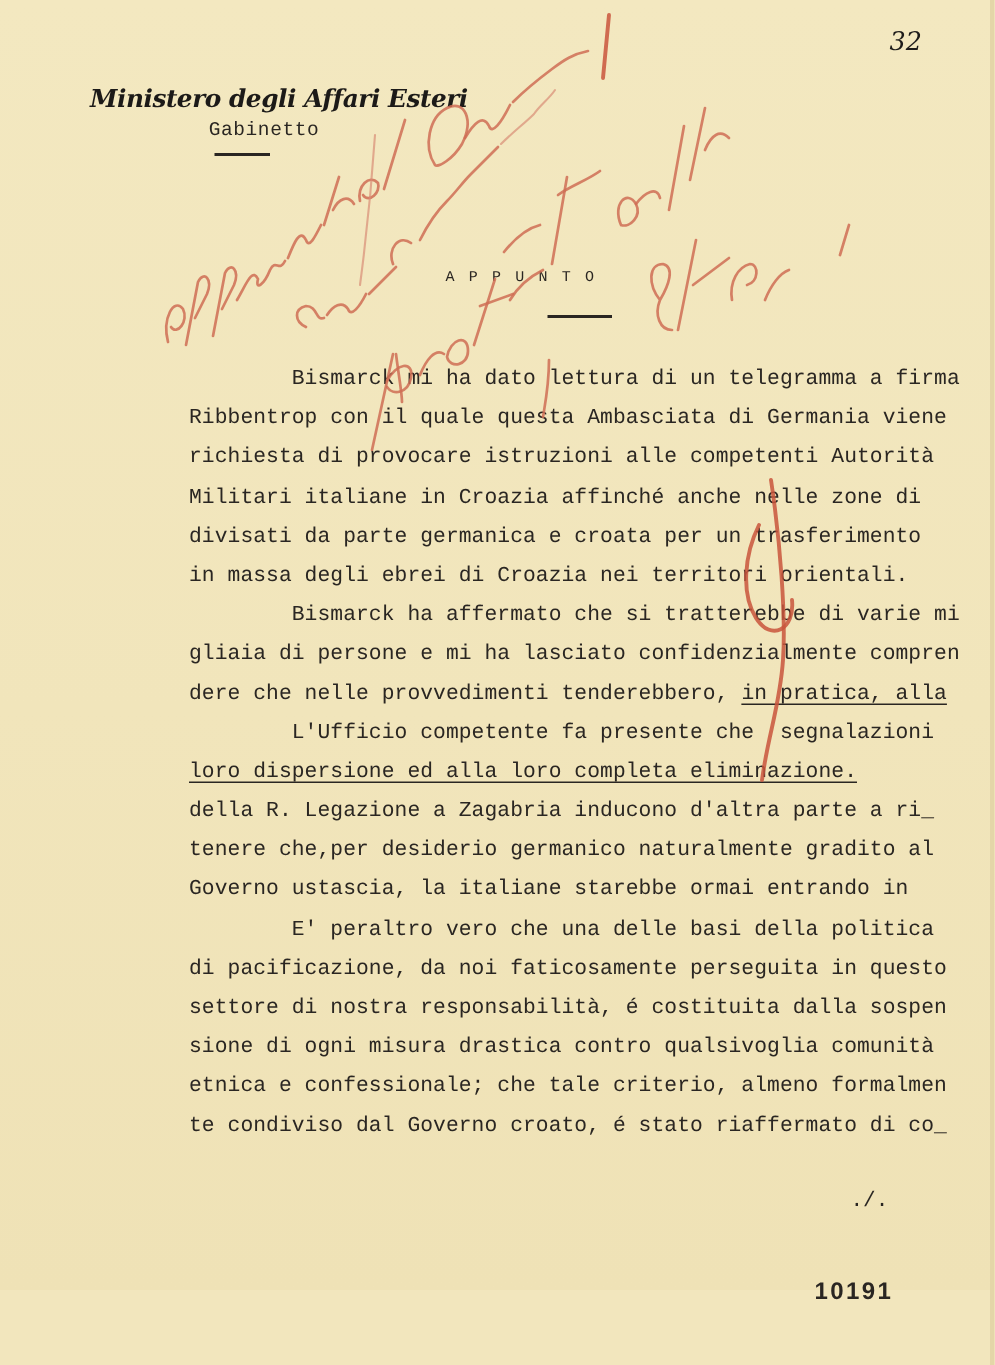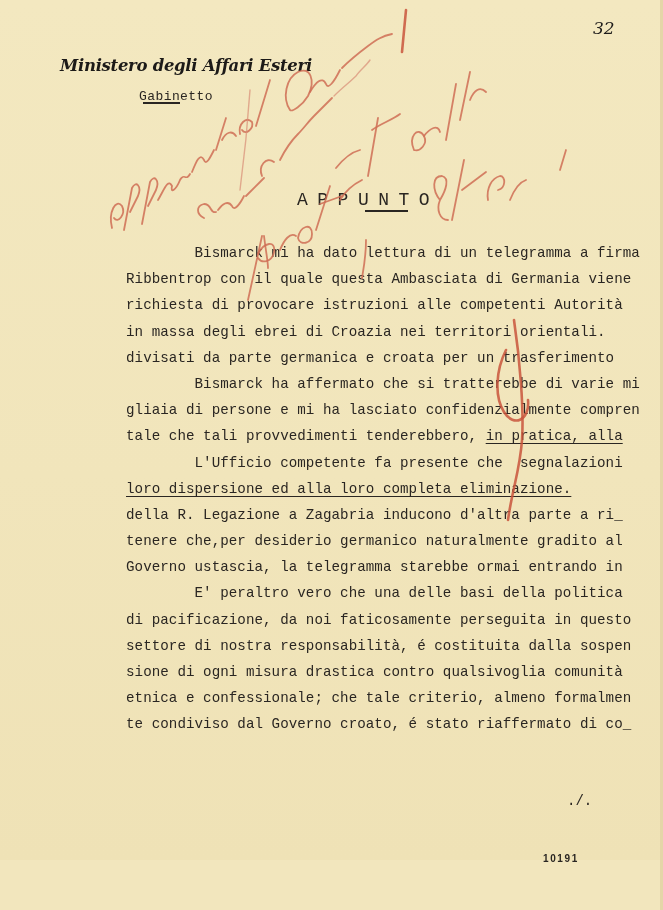--- a/index.html
+++ b/index.html
@@ -26,45 +26,45 @@
   .letterhead {
     position: absolute; left: 62px; top: 56px; width: 220px; text-align: center;
   }
   .ministry {
     font-family: "DejaVu Serif", serif; font-weight: bold;
     font-size: 16.5px; letter-spacing: -0.3px; color: #1c1a18;
     font-style: italic;
     display: block; white-space: nowrap; margin-left: -2px;
   }
   .cabinet {
-    display: block; font-size: 13px; margin-top: 14px; margin-left: 8px; letter-spacing: 0.4px;
+    display: block; font-size: 13px; margin-top: 4px; margin-left: 8px; letter-spacing: 0.4px;
   }
   .rule-small {
     position: absolute; left: 143px; top: 102px; width: 37px; height: 2px; background: #2a2622;
   }
   .title {
     position: absolute; left: 297px; top: 180px;
-    font-size: 18px; letter-spacing: 9.5px; color: #2a2622; margin-top: 10px;
+    font-size: 10px; letter-spacing: 9.5px; color: #2a2622;
   }
   .rule-title {
     position: absolute; left: 365px; top: 210px; width: 43px; height: 2px; background: #2a2622;
   }
   .body {
     position: absolute; left: 126px; top: 240px; width: 500px;
     font-size: 14.2px; line-height: 26.2px; letter-spacing: 0.05px;
   }
   .line { display: block; white-space: pre; height: 26.2px; }
   .u { text-decoration: underline; text-decoration-thickness: 1px; text-underline-offset: 3px; }
   .continue-mark {
     position: absolute; left: 567px; top: 793px; font-size: 14px;
   }
   .archive-number {
     position: absolute; left: 543px; top: 853px;
     font-family: "Liberation Sans", sans-serif; font-weight: bold;
-    font-size: 10px; letter-spacing: 1.6px; color: #2a2622;
+    font-size: 16px; letter-spacing: 1.6px; color: #2a2622;
   }
   .annotation {
     position: absolute; left: 0; top: 0; width: 663px; height: 910px; pointer-events: none;
   }
   .annotation path, .annotation line {
     fill: none; stroke: #cf6d55; stroke-width: 1.8; stroke-linecap: round; stroke-linejoin: round; opacity: 0.85;
   }
   .annotation .faint { stroke: #d98d76; stroke-width: 1.4; opacity: 0.7; }
   .annotation .strong { stroke: #c9553c; stroke-width: 2.6; opacity: 0.85; }
 </style>
@@ -82,30 +82,31 @@
   </div>
   <div class="rule-small"></div>
 
   <div class="title">APPUNTO</div>
   <div class="rule-title"></div>
 
   <div class="body">
     <span class="line">        Bismarck mi ha dato lettura di un telegramma a firma</span>
     <span class="line">Ribbentrop con il quale questa Ambasciata di Germania viene</span>
     <span class="line">richiesta di provocare istruzioni alle competenti Autorità</span>
+    <span class="line">Militari italiane in Croazia affinché anche nelle zone di</span>
+    <span class="line">divisati da parte germanica e croata per un trasferimento</span>
     <span class="line">in massa degli ebrei di Croazia nei territori orientali.</span>
-    <span class="line">divisati da parte germanica e croata per un trasferimento</span>
     <span class="line">        Bismarck ha affermato che si tratterebbe di varie mi</span>
     <span class="line">gliaia di persone e mi ha lasciato confidenzialmente compren</span>
-    <span class="line"><span>tale che tali provvedimenti tenderebbero, </span><span class="u">in pratica, alla</span></span>
+    <span class="line"><span>dere che nelle provvedimenti tenderebbero, </span><span class="u">in pratica, alla</span></span>
     <span class="line">        L'Ufficio competente fa presente che  segnalazioni</span>
     <span class="line"><span class="u">loro dispersione ed alla loro completa eliminazione.</span></span>
     <span class="line">della R. Legazione a Zagabria inducono d'altra parte a ri_</span>
     <span class="line">tenere che,per desiderio germanico naturalmente gradito al</span>
-    <span class="line">Governo ustascia, la telegramma starebbe ormai entrando in</span>
+    <span class="line">Governo ustascia, la italiane starebbe ormai entrando in</span>
     <span class="line">        E' peraltro vero che una delle basi della politica</span>
     <span class="line">di pacificazione, da noi faticosamente perseguita in questo</span>
     <span class="line">settore di nostra responsabilità, é costituita dalla sospen</span>
     <span class="line">sione di ogni misura drastica contro qualsivoglia comunità</span>
     <span class="line">etnica e confessionale; che tale criterio, almeno formalmen</span>
     <span class="line">te condiviso dal Governo croato, é stato riaffermato di co_</span>
   </div>
 
   <div class="continue-mark">./.</div>
   <div class="archive-number">10191</div>

